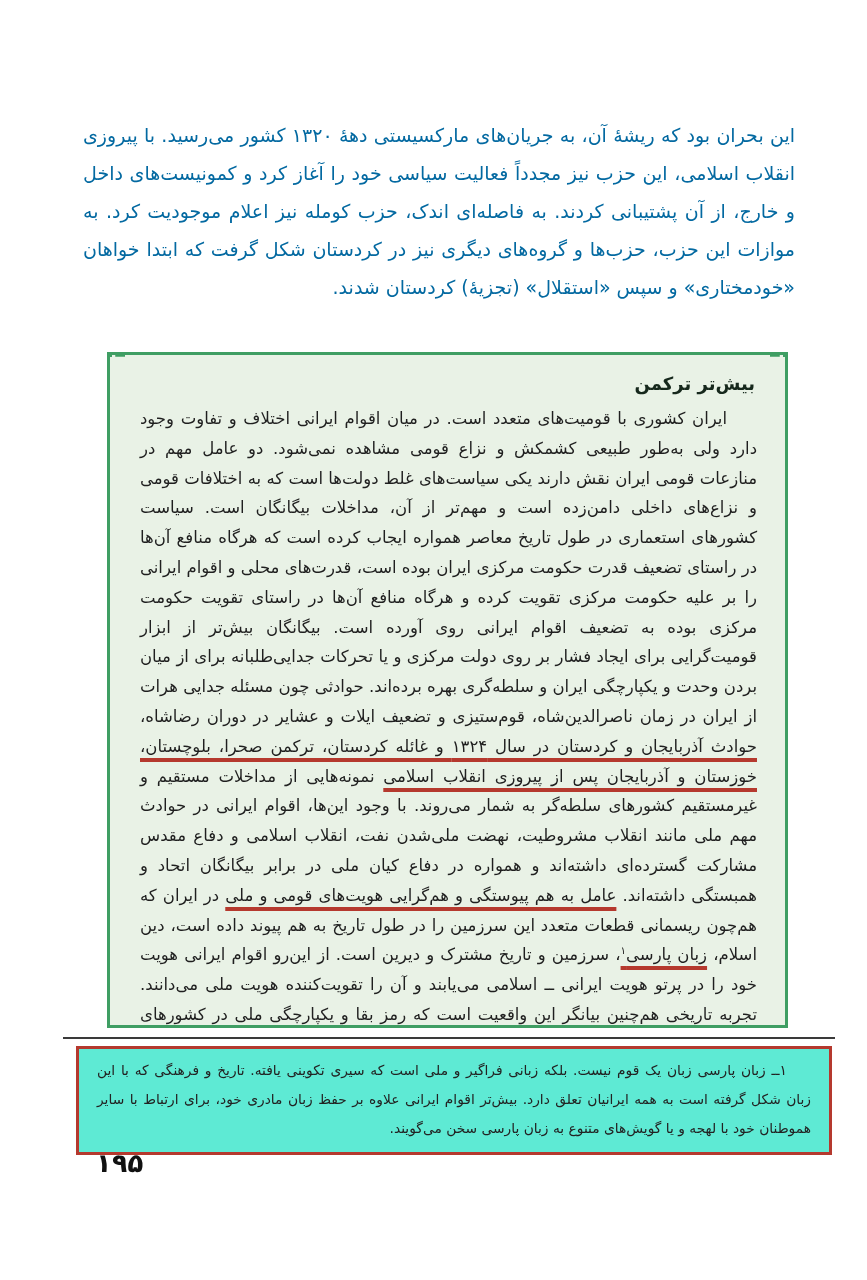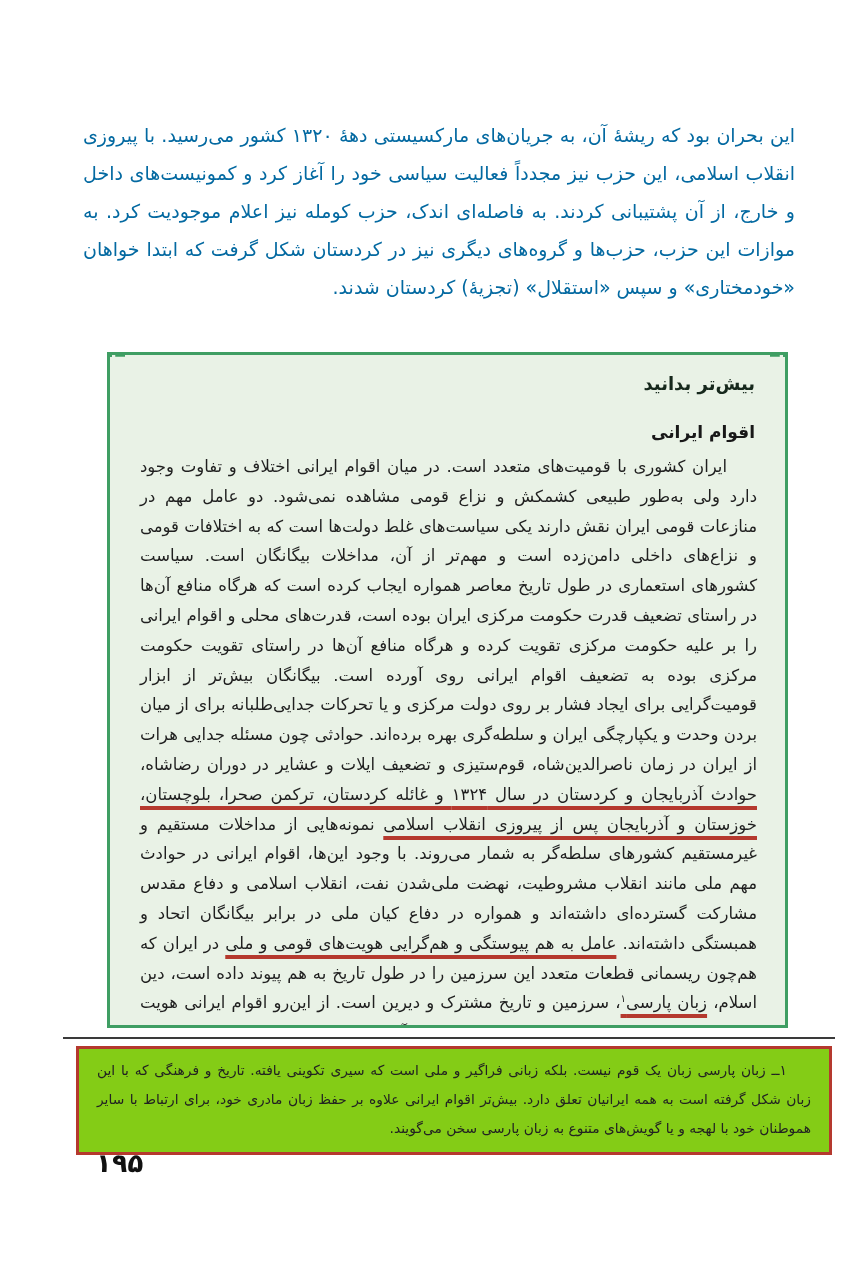--- a/index.html
+++ b/index.html
@@ -81,21 +81,21 @@
     height:2px;
     background:var(--sep);
   }
   .footnote{
     position:absolute;
     top:1046px;
     left:76px;
     width:756px;
     min-height:92px;
     border:3px solid var(--red);
-    background:#84cc16;
+    background:#5eead4;
     direction:rtl;
     padding:7px 18px 9px 18px;
   }
   .footnote p{
     font-size:13.8px;
     line-height:29px;
     text-align:justify;
     text-indent:24px;
     color:#222222;
   }
@@ -119,22 +119,21 @@
   <svg class="corner tl" viewBox="0 0 30 30">
     <path d="M29 14 L21 14 L21 4 L10 4 L10 14 L5 14 L5 29" fill="none" stroke="#3f9e63" stroke-width="3.5"></path>
     <rect x="2" y="2" width="14" height="14" fill="#3f9e63"></rect>
     <rect x="7" y="7" width="5" height="5" fill="#ffffff"></rect>
   </svg>
   <svg class="corner tr" viewBox="0 0 30 30">
     <path d="M29 14 L21 14 L21 4 L10 4 L10 14 L5 14 L5 29" fill="none" stroke="#3f9e63" stroke-width="3.5"></path>
     <rect x="2" y="2" width="14" height="14" fill="#3f9e63"></rect>
     <rect x="7" y="7" width="5" height="5" fill="#ffffff"></rect>
   </svg>
-  <h2 class="box-title">بیش‌تر بدانید</h2>
-  <h3 class="box-heading">اقوام ایرانی</h3>
+  <h2 class="box-title">بیش‌تر ترکمن</h2>
   <p class="box-body"><span>ایران کشوری با قومیت‌های متعدد است. در میان اقوام ایرانی اختلاف و تفاوت وجود دارد ولی به‌طور طبیعی کشمکش و نزاع قومی مشاهده نمی‌شود. دو عامل مهم در منازعات قومی ایران نقش دارند یکی سیاست‌های غلط دولت‌ها است که به اختلافات قومی و نزاع‌های داخلی دامن‌زده است و مهم‌تر از آن، مداخلات بیگانگان است. سیاست کشورهای استعماری در طول تاریخ معاصر همواره ایجاب کرده است که هرگاه منافع آن‌ها در راستای تضعیف قدرت حکومت مرکزی ایران بوده است، قدرت‌های محلی و اقوام ایرانی را بر علیه حکومت مرکزی تقویت کرده و هرگاه منافع آن‌ها در راستای تقویت حکومت مرکزی بوده به تضعیف اقوام ایرانی روی آورده است. بیگانگان بیش‌تر از ابزار قومیت‌گرایی برای ایجاد فشار بر روی دولت مرکزی و یا تحرکات جدایی‌طلبانه برای از میان بردن وحدت و یکپارچگی ایران و سلطه‌گری بهره برده‌اند. حوادثی چون مسئله جدایی هرات از ایران در زمان ناصرالدین‌شاه، قوم‌ستیزی و تضعیف ایلات و عشایر در دوران رضاشاه، </span><span class="redline">حوادث آذربایجان و کردستان در سال ۱۳۲۴ و غائله کردستان، ترکمن صحرا، بلوچستان، خوزستان و آذربایجان پس از پیروزی انقلاب اسلامی</span><span> نمونه‌هایی از مداخلات مستقیم و غیرمستقیم کشورهای سلطه‌گر به شمار می‌روند. با وجود این‌ها، اقوام ایرانی در حوادث مهم ملی مانند انقلاب مشروطیت، نهضت ملی‌شدن نفت، انقلاب اسلامی و دفاع مقدس مشارکت گسترده‌ای داشته‌اند و همواره در دفاع کیان ملی در برابر بیگانگان اتحاد و همبستگی داشته‌اند. </span><span class="redline">عامل به هم پیوستگی و هم‌گرایی هویت‌های قومی و ملی</span><span> در ایران که هم‌چون ریسمانی قطعات متعدد این سرزمین را در طول تاریخ به هم پیوند داده است، دین اسلام، </span><span class="redline">زبان پارسی</span><span class="redline"><sup>۱</sup></span><span>، سرزمین و تاریخ مشترک و دیرین است. از این‌رو اقوام ایرانی هویت خود را در پرتو هویت ایرانی ــ اسلامی می‌یابند و آن را تقویت‌کننده هویت ملی می‌دانند. تجربه تاریخی هم‌چنین بیانگر این واقعیت است که رمز بقا و یکپارچگی ملی در کشورهای چند قومی در</span></p>
 </section>
 
 <div class="foot-sep"></div>
 
 <div class="footnote">
   <p>۱ــ زبان پارسی زبان یک قوم نیست. بلکه زبانی فراگیر و ملی است که سیری تکوینی یافته. تاریخ و فرهنگی که با این زبان شکل گرفته است به همه ایرانیان تعلق دارد. بیش‌تر اقوام ایرانی علاوه بر حفظ زبان مادری خود، برای ارتباط با سایر هموطنان خود با لهجه و یا گویش‌های متنوع به زبان پارسی سخن می‌گویند.</p>
 </div>
 
 <div class="page-number">۱۹۵</div>

